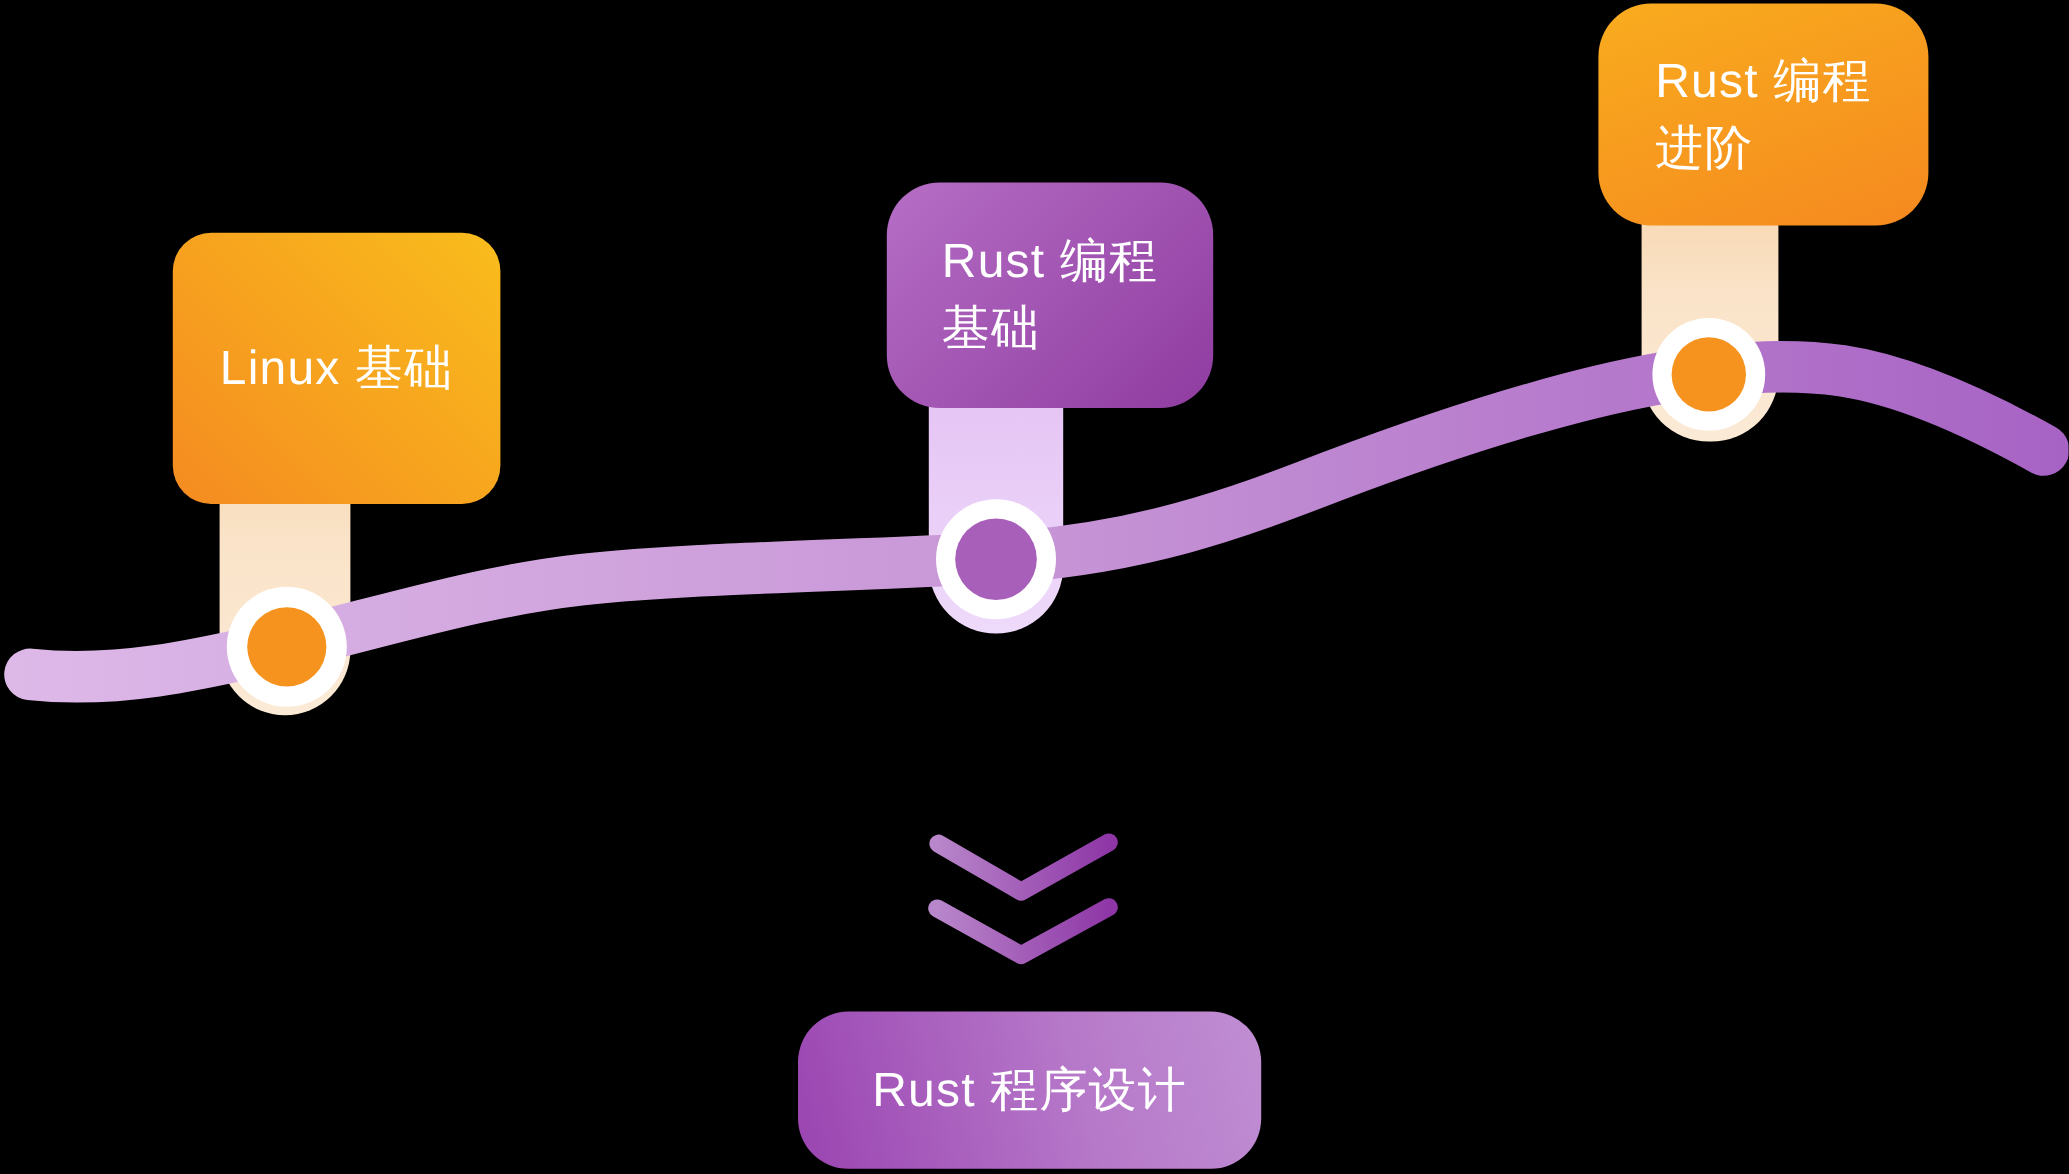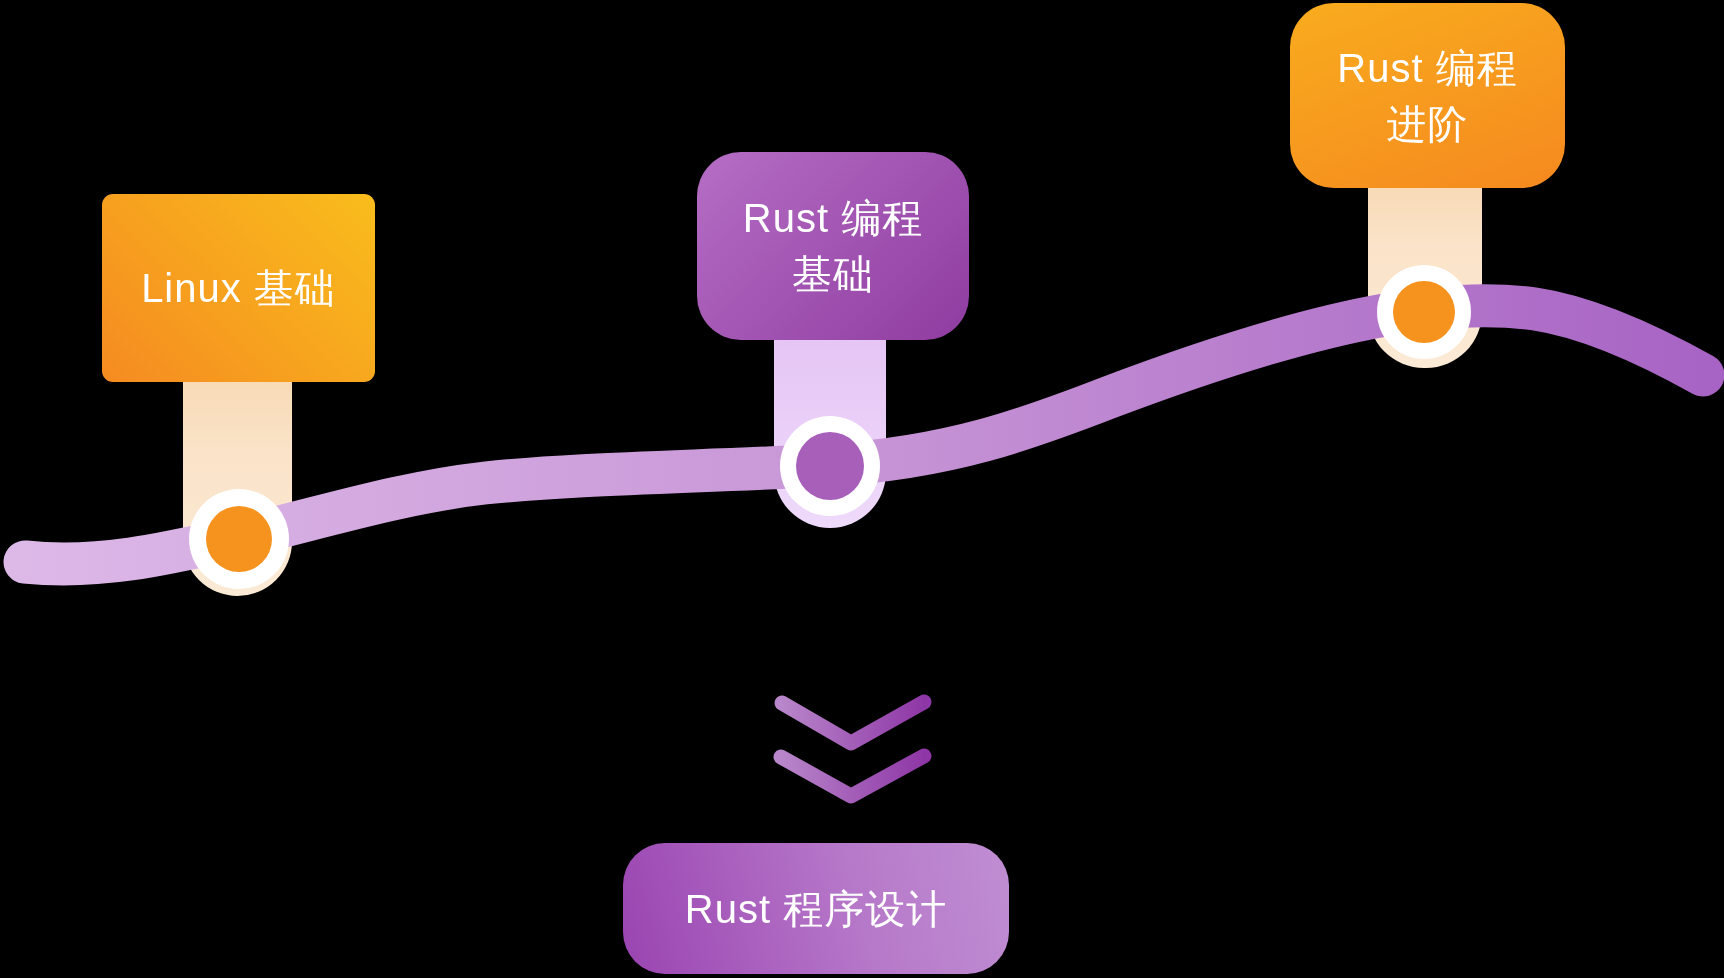--- a/index.html
+++ b/index.html
@@ -44,30 +44,30 @@
   .node.n2 { left: 780px;  top: 416px; width: 100px; height: 100px; }
   .node.n2 .dot { width: 68px; height: 68px; background: #a75fba; }
   .node.n3 { left: 1377px; top: 265px; width: 94px;  height: 94px; }
   .node.n3 .dot { width: 62px; height: 62px; background: #f6921e; }
 
   
   .card {
     display: flex;
     align-items: center;
     justify-content: center;
-    text-align: center;
     color: #ffffff;
     font-size: 40px;
     letter-spacing: 1px;
     line-height: 1.4;
+    margin-left: 42px;
   }
   .card-label { white-space: pre-line; }
   .card.b1 {
-    left: 102px; top: 194px; width: 273px; height: 188px;
-    border-radius: 11px;
+    left: 102px; top: 194px; width: 273px; height: 226px;
+    border-radius: 32px;
     background: linear-gradient(45deg, #f58b21 0%, #f9bd1c 100%);
   }
   .card.b2 {
     left: 697px; top: 152px; width: 272px; height: 188px;
     border-radius: 44px;
     background: linear-gradient(135deg, #b56ec5 0%, #8f3ca0 100%);
   }
   .card.b3 {
     left: 1290px; top: 3px; width: 275px; height: 185px;
     border-radius: 44px;

